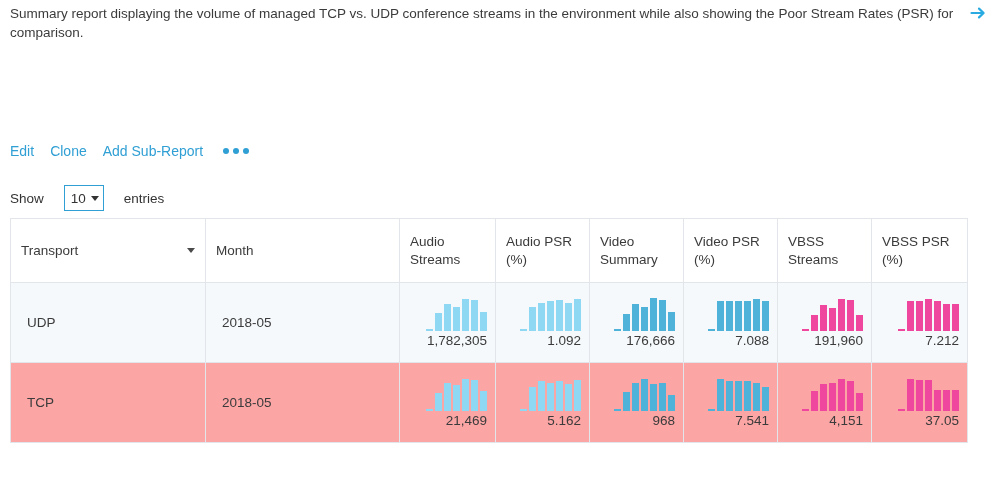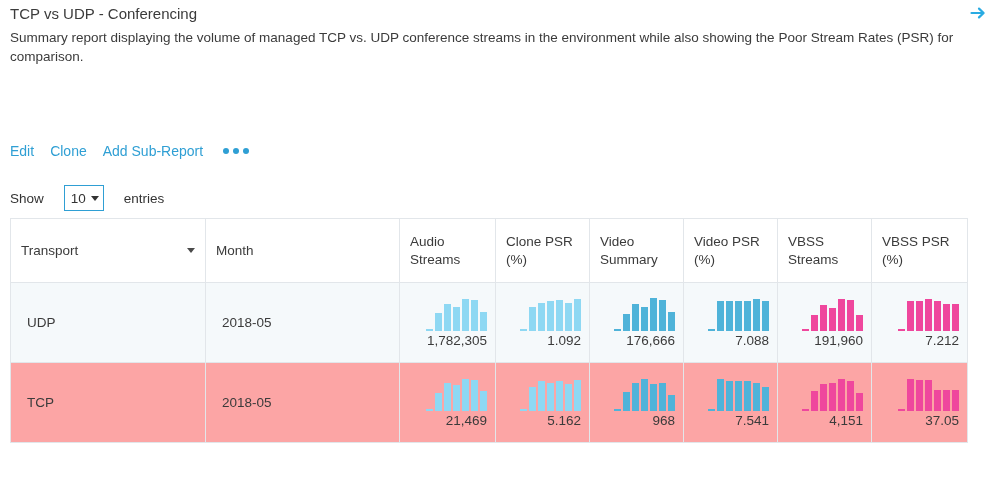--- a/index.html
+++ b/index.html
@@ -165,21 +165,20 @@
     line-height: 16px;
     white-space: nowrap;
   }
 </style>
 </head>
 <body>
 
 <div class="page">
 
   <div class="report-header">
-    <h1 class="report-title">TCP vs UDP - Conferencing</h1>
     <p class="report-desc">Summary report displaying the volume of managed TCP vs. UDP conference streams in the environment while also showing the Poor Stream Rates (PSR) for comparison.</p>
     <div class="expand-arrow">
       <svg width="18" height="18" viewBox="0 0 18 18" aria-hidden="true">
         <path d="M2.5 9 H14" stroke="#29abe2" stroke-width="2.2" stroke-linecap="round"></path>
         <path d="M10 4.6 L14.6 9 L10 13.4" fill="none" stroke="#29abe2" stroke-width="2.2" stroke-linecap="round" stroke-linejoin="round"></path>
       </svg>
     </div>
   </div>
 
   <div class="actions">
@@ -227,21 +226,21 @@
                 <span>Month</span>
               </div>
             </th>
             <th class="col-head">
               <div class="head-inner">
                 <span>Audio Streams</span>
               </div>
             </th>
             <th class="col-head">
               <div class="head-inner">
-                <span>Clone PSR (%)</span>
+                <span>Audio PSR (%)</span>
               </div>
             </th>
             <th class="col-head">
               <div class="head-inner">
                 <span>Video Summary</span>
               </div>
             </th>
             <th class="col-head">
               <div class="head-inner">
                 <span>Video PSR (%)</span>

